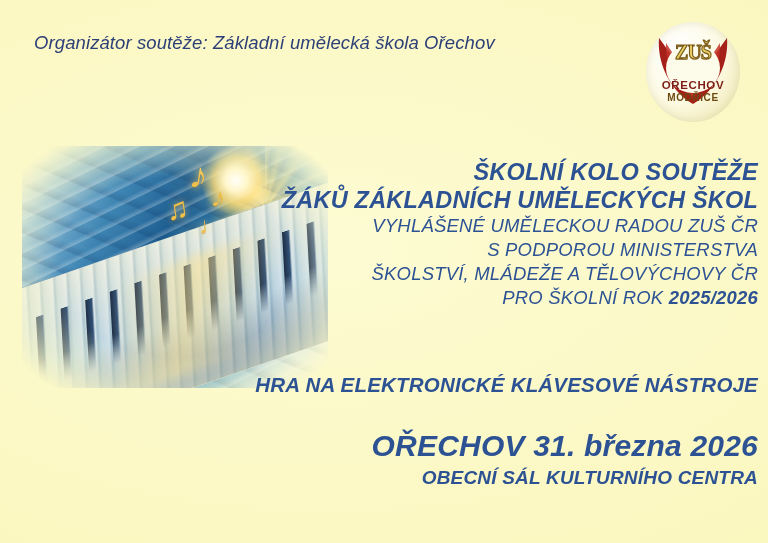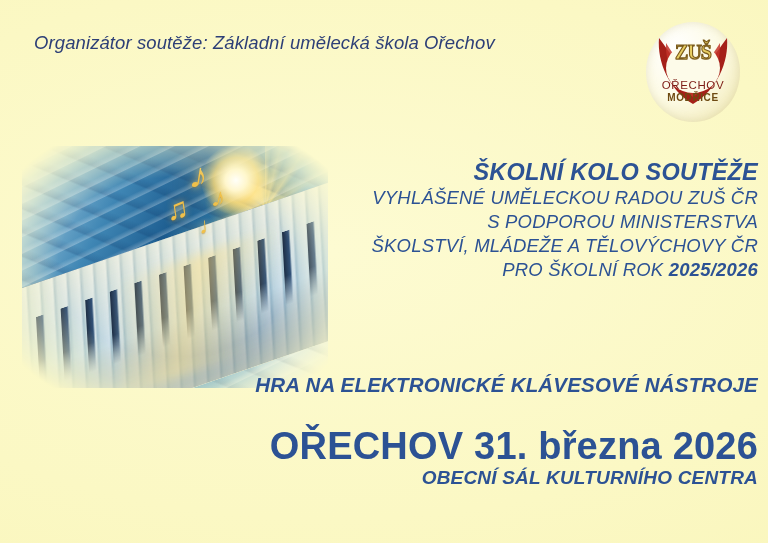--- a/index.html
+++ b/index.html
@@ -75,21 +75,21 @@
     text-shadow: 0 1px 0 rgba(110,80,20,.45);
     line-height: 1;
   }
   .logo-town {
     position: absolute;
     left: 0;
     right: 0;
     top: 56px;
     text-align: center;
     font-family: "Liberation Sans", sans-serif;
-    font-weight: normal;
+    font-weight: bold;
     font-size: 11.5px;
     letter-spacing: 0.6px;
     color: #7d1d16;
     line-height: 1.25;
   }
   .logo-town2 {
     position: absolute;
     left: 0;
     right: 0;
     top: 70px;
@@ -270,22 +270,23 @@
 
   .date-block {
     position: absolute;
     right: 30px;
     top: 428px;
     text-align: right;
     color: #2c5294;
   }
   .date-line {
     font-family: "Liberation Sans", sans-serif;
-    font-weight: bold;
-    font-size: 38px;
+    font-style: italic;
+    font-weight: bold;
+    font-size: 30px;
     line-height: 36px;
     letter-spacing: 0.2px;
     white-space: nowrap;
   }
   .venue-line {
     font-family: "Liberation Sans", sans-serif;
     font-style: italic;
     font-weight: bold;
     font-size: 19px;
     line-height: 24px;
@@ -324,20 +325,21 @@
       <div class="key-shine"></div>
       <span class="note n1">♪</span>
       <span class="note n2">♫</span>
       <span class="note n3">♪</span>
       <span class="note n4">♩</span>
     </div>
   </div>
 
   <div class="main-block">
     <div class="line big">ŠKOLNÍ KOLO SOUTĚŽE</div>
+    <div class="line big">ŽÁKŮ ZÁKLADNÍCH UMĚLECKÝCH ŠKOL</div>
     <div class="line mid">VYHLÁŠENÉ UMĚLECKOU RADOU ZUŠ ČR</div>
     <div class="line mid">S PODPOROU MINISTERSTVA</div>
     <div class="line mid">ŠKOLSTVÍ, MLÁDEŽE A TĚLOVÝCHOVY ČR</div>
     <div class="line mid"><span>PRO ŠKOLNÍ ROK </span><b>2025/2026</b></div>
   </div>
 
   <div class="subject">HRA NA ELEKTRONICKÉ KLÁVESOVÉ NÁSTROJE</div>
 
   <div class="date-block">
     <div class="date-line">OŘECHOV 31. března 2026</div>

